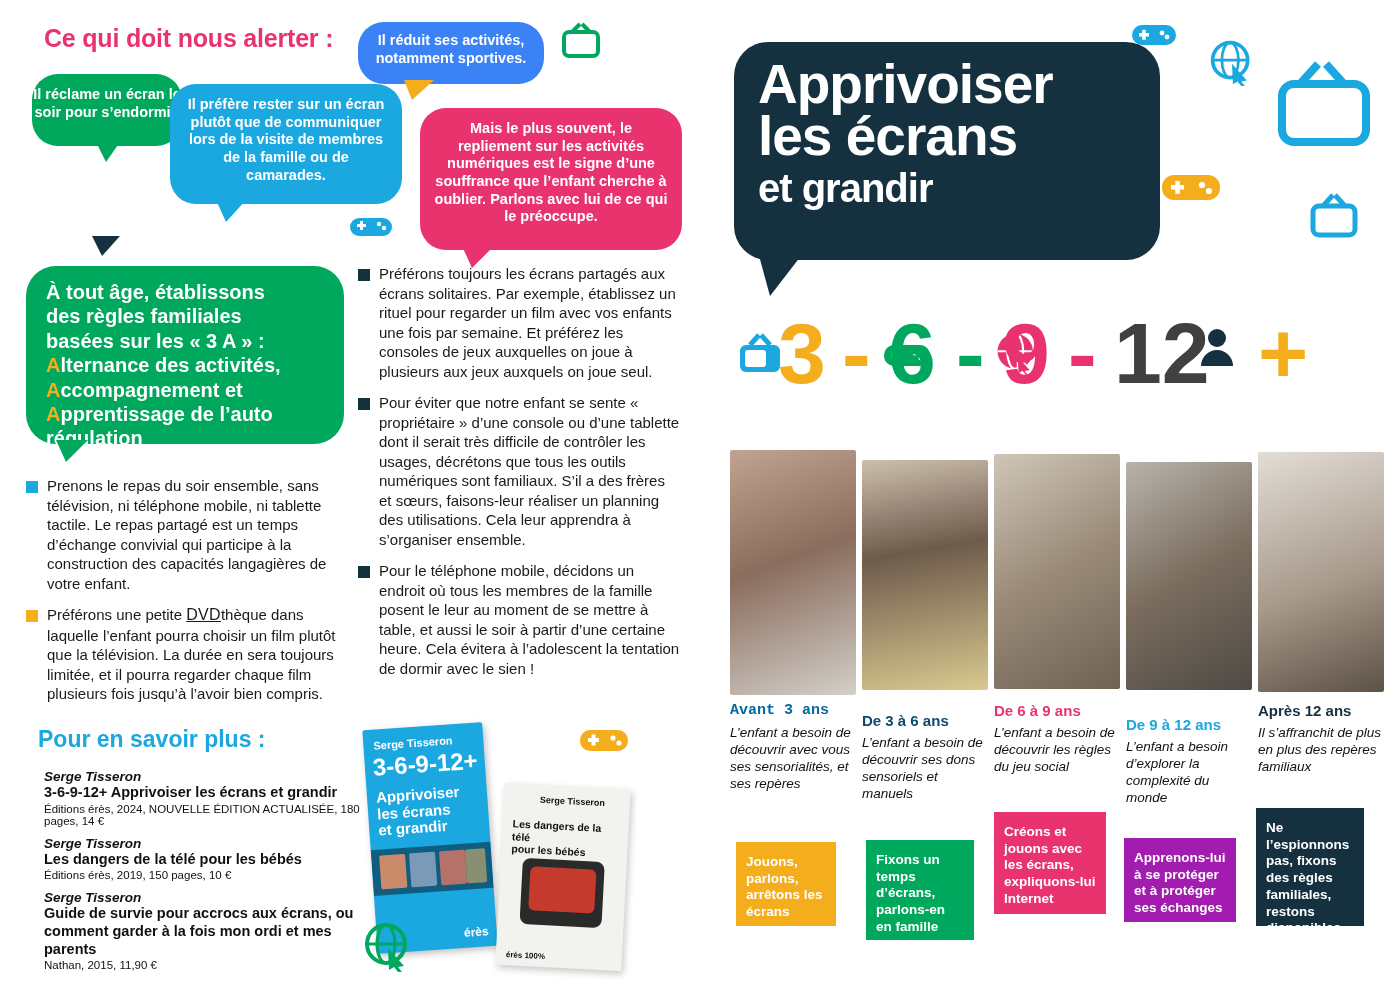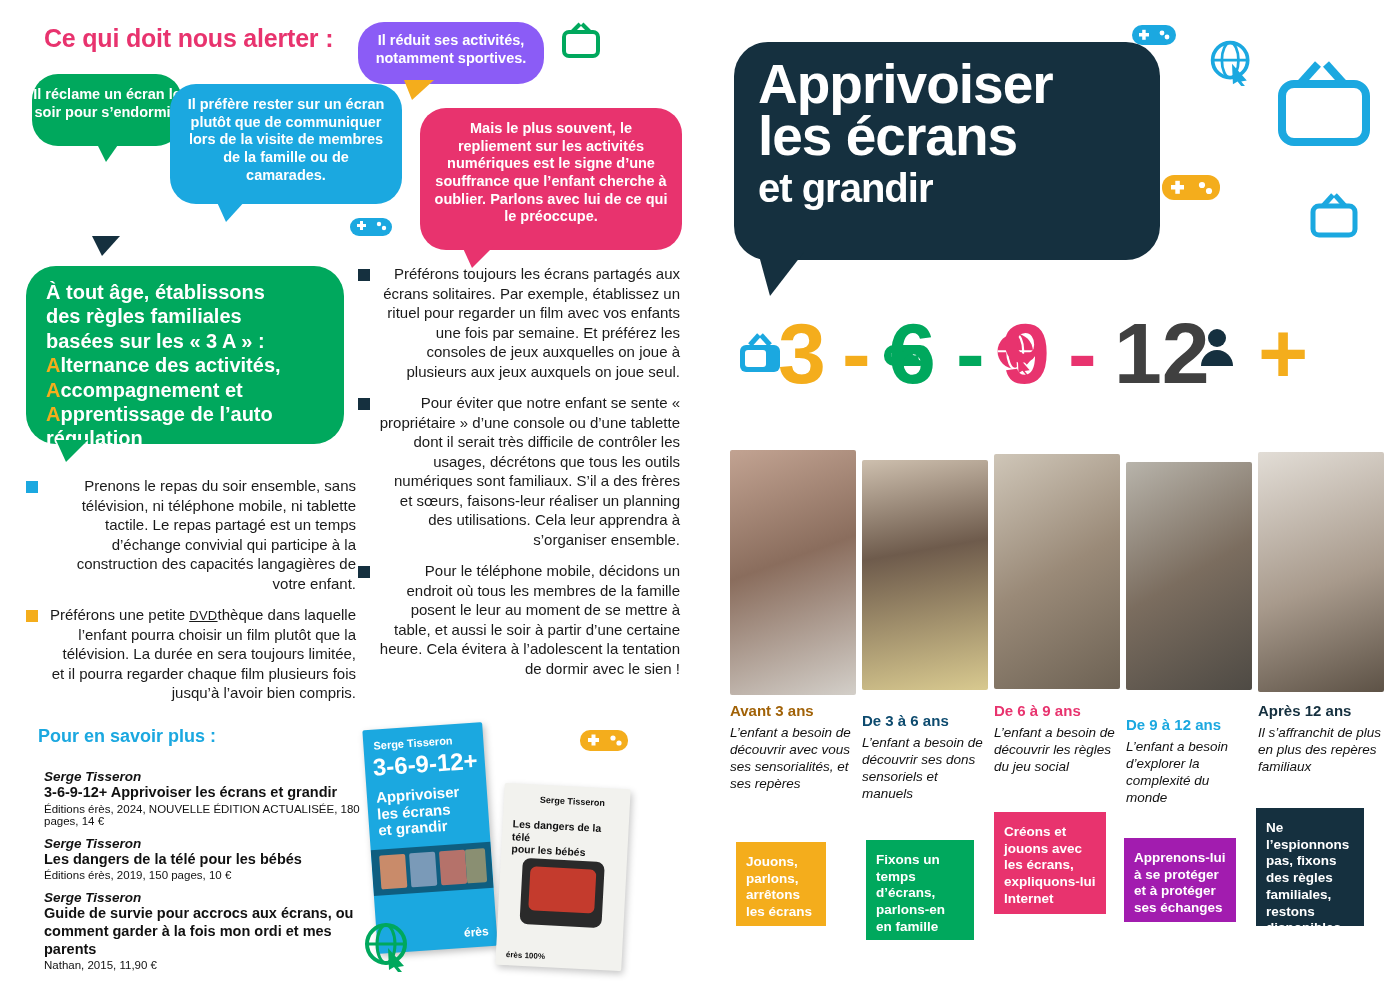--- a/index.html
+++ b/index.html
@@ -17,21 +17,21 @@
 
   .alert-title{
     position:absolute;left:44px;top:24px;
     font-size:25px;font-weight:bold;color:#e8336e;
     letter-spacing:-0.2px;
   }
 
   .bubble{position:absolute;border-radius:26px;color:#fff;font-weight:bold;text-align:center;line-height:1.22;}
   .bubble.green{background:#00a85d;}
   .bubble.blue{background:#1ba8e0;}
-  .bubble.yellow{background:#8b5cf6;}
+  .bubble.yellow{background:#3b82f6;}
   .bubble.pink{background:#e8336e;}
   .bubble.dark{background:#15303f;}
 
   .b1{left:32px;top:74px;width:150px;height:72px;font-size:14.5px;padding-top:12px;box-sizing:border-box;}
   .b2{left:170px;top:84px;width:232px;height:120px;font-size:14.5px;padding:12px 14px;box-sizing:border-box;}
   .b3{left:358px;top:22px;width:186px;height:62px;font-size:14.5px;padding:10px 12px;box-sizing:border-box;}
   .b4{left:420px;top:108px;width:262px;height:142px;font-size:14.5px;padding:12px 14px;box-sizing:border-box;}
   .b5{left:52px;top:178px;width:178px;height:62px;font-size:14.5px;padding:12px 10px;box-sizing:border-box;}
 
   .tail{position:absolute;width:0;height:0;}
@@ -45,29 +45,29 @@
     position:absolute;left:26px;top:266px;width:318px;height:178px;
     background:#00a85d;border-radius:30px;color:#fff;
     padding:14px 20px;box-sizing:border-box;
     font-size:20px;font-weight:bold;line-height:1.22;
   }
   .rules-box .aa{color:#f4ad1c;}
   .rules-tail{position:absolute;left:56px;top:440px;border-left:10px solid transparent;border-right:22px solid transparent;border-top:22px solid #00a85d;}
 
   .bullets{position:absolute;left:26px;top:476px;width:330px;}
   .bullets2{position:absolute;left:358px;top:264px;width:322px;}
-  .bl{display:flex;margin-bottom:12px;text-align:right;}
+  .bl{display:flex;margin-bottom:12px;}
   .sq{width:12px;height:12px;margin-right:9px;margin-top:5px;flex:0 0 12px;}
   .sq.blue{background:#1ba8e0;}
   .sq.yellow{background:#f4ad1c;}
   .sq.dark{background:#15303f;}
   .bl p{margin:0;font-size:15px;line-height:1.30;color:#1a1a1a;}
-  .sc{font-size:13px;letter-spacing:0.3px;text-decoration:underline;}
-
-  .savoir{position:absolute;left:38px;top:726px;font-size:18px;font-weight:bold;color:#1ba8e0;}
+  .sc{font-size:16px;letter-spacing:0.3px;text-decoration:underline;}
+
+  .savoir{position:absolute;left:38px;top:726px;font-size:23px;font-weight:bold;color:#1ba8e0;}
   .refs{position:absolute;left:44px;top:760px;width:320px;font-size:14px;color:#111;}
   .refs .author{font-style:italic;font-weight:bold;font-size:13.5px;margin-top:9px;}
   .refs .title{font-weight:bold;font-size:14.5px;line-height:1.22;}
   .refs .meta{font-size:11.5px;margin-top:1px;}
 
   
   .book1{
     position:absolute;left:370px;top:726px;width:120px;height:224px;
     background:#1ba8e0;border-radius:2px;
     transform:rotate(-4deg);
@@ -130,27 +130,27 @@
   .ph5{left:528px;width:126px;height:240px;top:2px;}
 
   .agecol{position:absolute;width:124px;}
   .agecol h3{margin:0 0 5px 0;font-size:15px;font-weight:bold;}
   .agecol p{margin:0;font-size:13.5px;font-style:italic;line-height:1.26;color:#111;}
   .c1{left:30px;top:702px;}
   .c2{left:162px;top:712px;}
   .c3{left:294px;top:702px;}
   .c4{left:426px;top:716px;}
   .c5{left:558px;top:702px;}
-  .t1{color:#a16207;}
+  .t1{color:#0369a1;font-family:Liberation Mono, monospace;}
   .t2{color:#0c4a6e;}
   .t3{color:#e8336e;}
   .t4{color:#1ba8e0;}
   .t5{color:#15303f;}
 
-  .tag{position:absolute;width:90px;padding:12px 10px;box-sizing:border-box;color:#fff;font-weight:bold;font-size:13.5px;line-height:1.24;}
+  .tag{position:absolute;width:100px;padding:12px 10px;box-sizing:border-box;color:#fff;font-weight:bold;font-size:13.5px;line-height:1.24;}
   .g1{left:36px;top:842px;background:#f4ad1c;height:84px;}
   .g2{left:166px;top:840px;background:#00a85d;height:100px;width:108px;}
   .g3{left:294px;top:812px;background:#e8336e;height:102px;width:112px;}
   .g4{left:424px;top:838px;background:#a21caf;height:84px;width:112px;}
   .g5{left:556px;top:808px;background:#15303f;height:118px;width:108px;}
 
   
   .ico{position:absolute;}
   svg{display:block;}
 </style>

